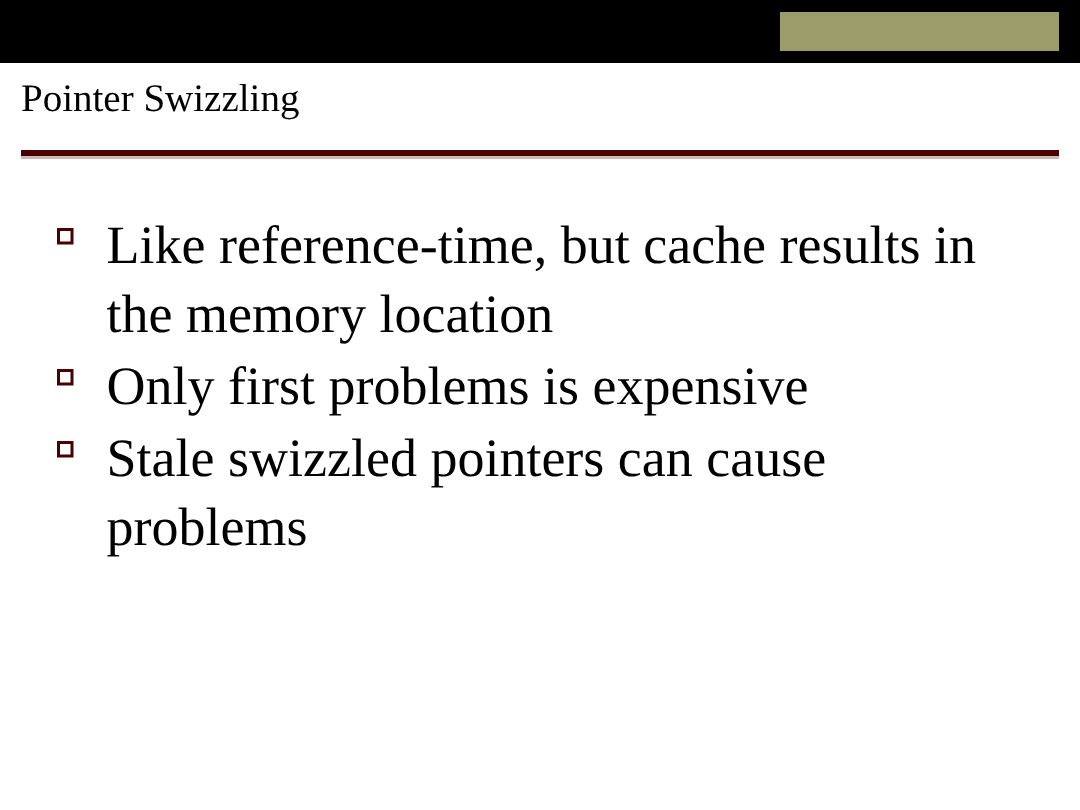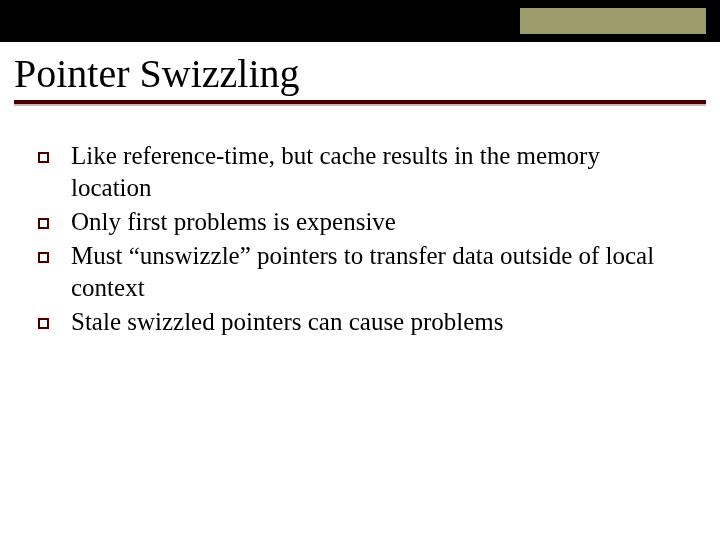--- a/index.html
+++ b/index.html
@@ -47,21 +47,21 @@
     left: 14px;
     top: 104px;
     width: 692px;
     height: 2px;
     background: #c9b9b9;
   }
   .title {
     position: absolute;
     left: 14px;
     top: 52px;
-    font-size: 40px;
+    font-size: 26px;
     line-height: 1.1;
     font-weight: 400;
   }
   .body {
     position: absolute;
     left: 38px;
     top: 140px;
     width: 640px;
   }
   .item {
@@ -73,21 +73,21 @@
     flex: 0 0 auto;
     width: 11px;
     height: 11px;
     border: 2px solid #4b0000;
     box-sizing: border-box;
     margin-top: 12px;
     margin-right: 22px;
     background: #ffffff;
   }
   .txt {
-    font-size: 25px;
+    font-size: 36px;
     line-height: 1.28;
   }
 </style>
 </head>
 <body>
 
 <div class="slide">
 
   <div class="banner"></div>
   <div class="olive-box"></div>
@@ -101,21 +101,17 @@
     <div class="item">
       <span class="sq"></span>
       <span class="txt">Like reference-time, but cache results in the memory location</span>
     </div>
     <div class="item">
       <span class="sq"></span>
       <span class="txt">Only first problems is expensive</span>
     </div>
     <div class="item">
       <span class="sq"></span>
-      <span class="txt">Must “unswizzle” pointers to transfer data outside of local context</span>
-    </div>
-    <div class="item">
-      <span class="sq"></span>
       <span class="txt">Stale swizzled pointers can cause problems</span>
     </div>
   </div>
 
 </div>
 
 </body></html>

